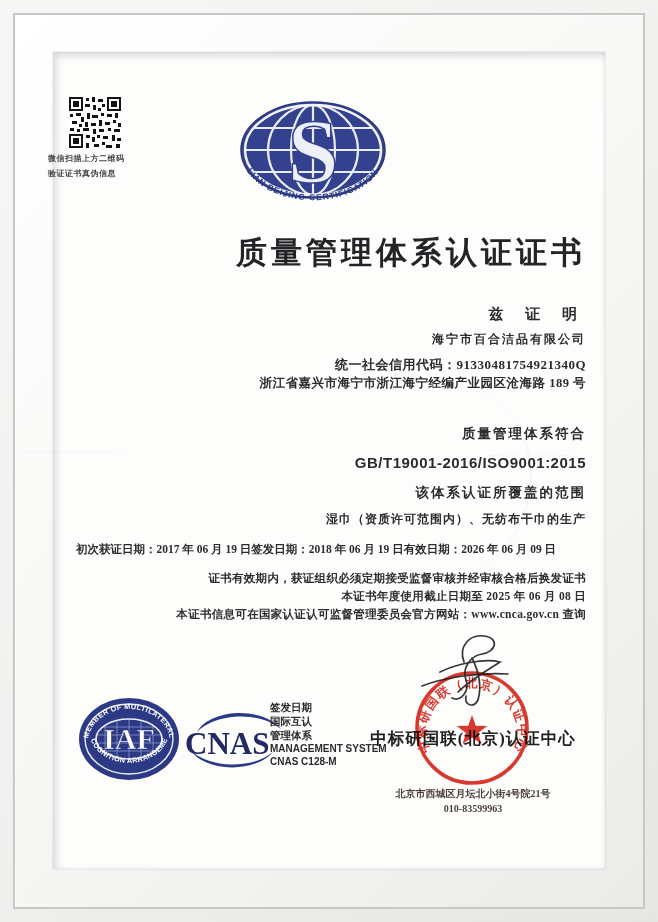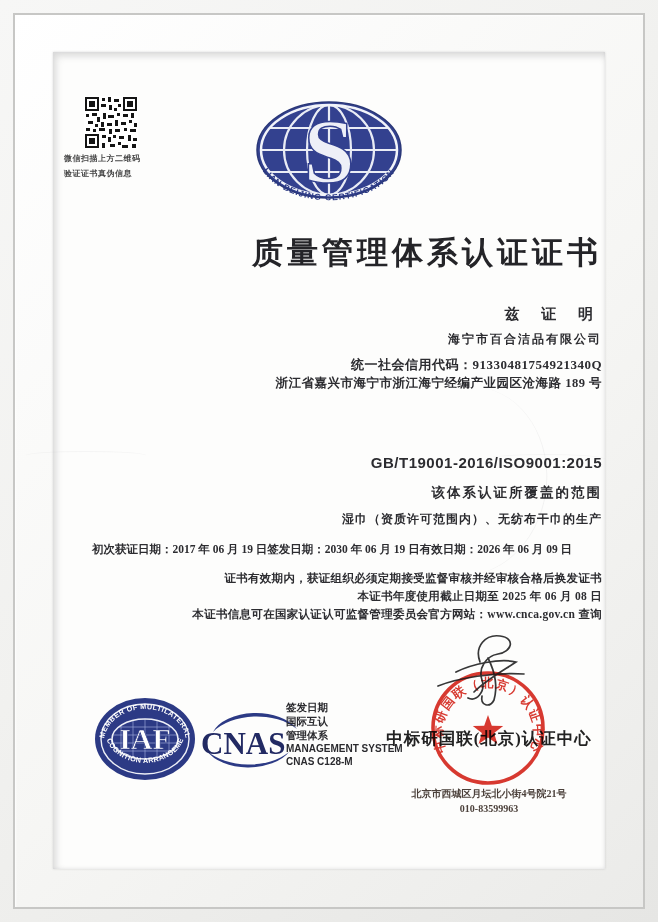--- a/index.html
+++ b/index.html
@@ -22,21 +22,21 @@
   .frame-inner-edge{
     position:absolute;inset:52px 53px 53px 53px;
     background:#fdfdfc;
     box-shadow:
       inset 3px 4px 7px rgba(90,90,95,.22),
       inset -1px -1px 3px rgba(120,120,125,.10),
       0 0 2px rgba(150,150,150,.35);
   }
   
   .paper{
-    position:absolute;left:56px;top:56px;width:546px;height:810px;
+    position:absolute;left:40px;top:56px;width:546px;height:810px;
     color:#2c2c30;
     text-decoration:underline;
   }
   .glare{
     position:absolute;pointer-events:none;border:1px solid rgba(160,160,165,.35);
     border-radius:50%;opacity:.35;
   }
   .glare.g1{left:330px;top:330px;width:160px;height:190px;border-width:0 1px 0 0;transform:rotate(8deg);}
   .glare.g2{left:-30px;top:395px;width:120px;height:8px;border-width:1px 0 0 0;border-radius:50%;opacity:.25;}
   .glare.g3{left:430px;top:398px;width:120px;height:10px;border-width:1px 0 0 0;border-radius:50%;opacity:.25;}
@@ -179,27 +179,28 @@
         <textPath href="#arc-globe-bottom" startOffset="50%" text-anchor="middle">CSI GUOLIAN BEIJING CERTIFICATION CENTER</textPath>
       </text>
     </svg>
 
     <div class="abs ctr title">质量管理体系认证证书</div>
     <div class="abs ctr certify">兹 证 明</div>
     <div class="abs ctr company">海宁市百合洁品有限公司</div>
     <div class="abs ctr credit">统一社会信用代码：91330481754921340Q</div>
     <div class="abs ctr addr">浙江省嘉兴市海宁市浙江海宁经编产业园区沧海路 189 号</div>
 
+    <div class="abs ctr conform">质量管理体系符合</div>
     <div class="abs ctr standard">GB/T19001-2016/ISO9001:2015</div>
     <div class="abs ctr scopehead">该体系认证所覆盖的范围</div>
     <div class="abs ctr scope">湿巾（资质许可范围内）、无纺布干巾的生产</div>
 
     <div class="abs dates">
       <span>初次获证日期：2017 年 06 月 19 日</span>
-      <span>签发日期：2030 年 06 月 19 日</span>
+      <span>签发日期：2018 年 06 月 19 日</span>
       <span>有效日期：2026 年 06 月 09 日</span>
     </div>
     <div class="abs ctr note n1">证书有效期内，获证组织必须定期接受监督审核并经审核合格后换发证书</div>
     <div class="abs ctr note n2">本证书年度使用截止日期至 2025 年 06 月 08 日</div>
     <div class="abs ctr note n3">本证书信息可在国家认证认可监督管理委员会官方网站：www.cnca.gov.cn 查询</div>
 
     <svg class="abs iaf" viewBox="0 0 102 86">
       <defs>
         <path id="iaf-top" d="M 10,46 A 41,33 0 0 1 92,46" fill="none"></path>
         <path id="iaf-bot" d="M 12,42 A 40,32 0 0 0 90,42" fill="none"></path>

